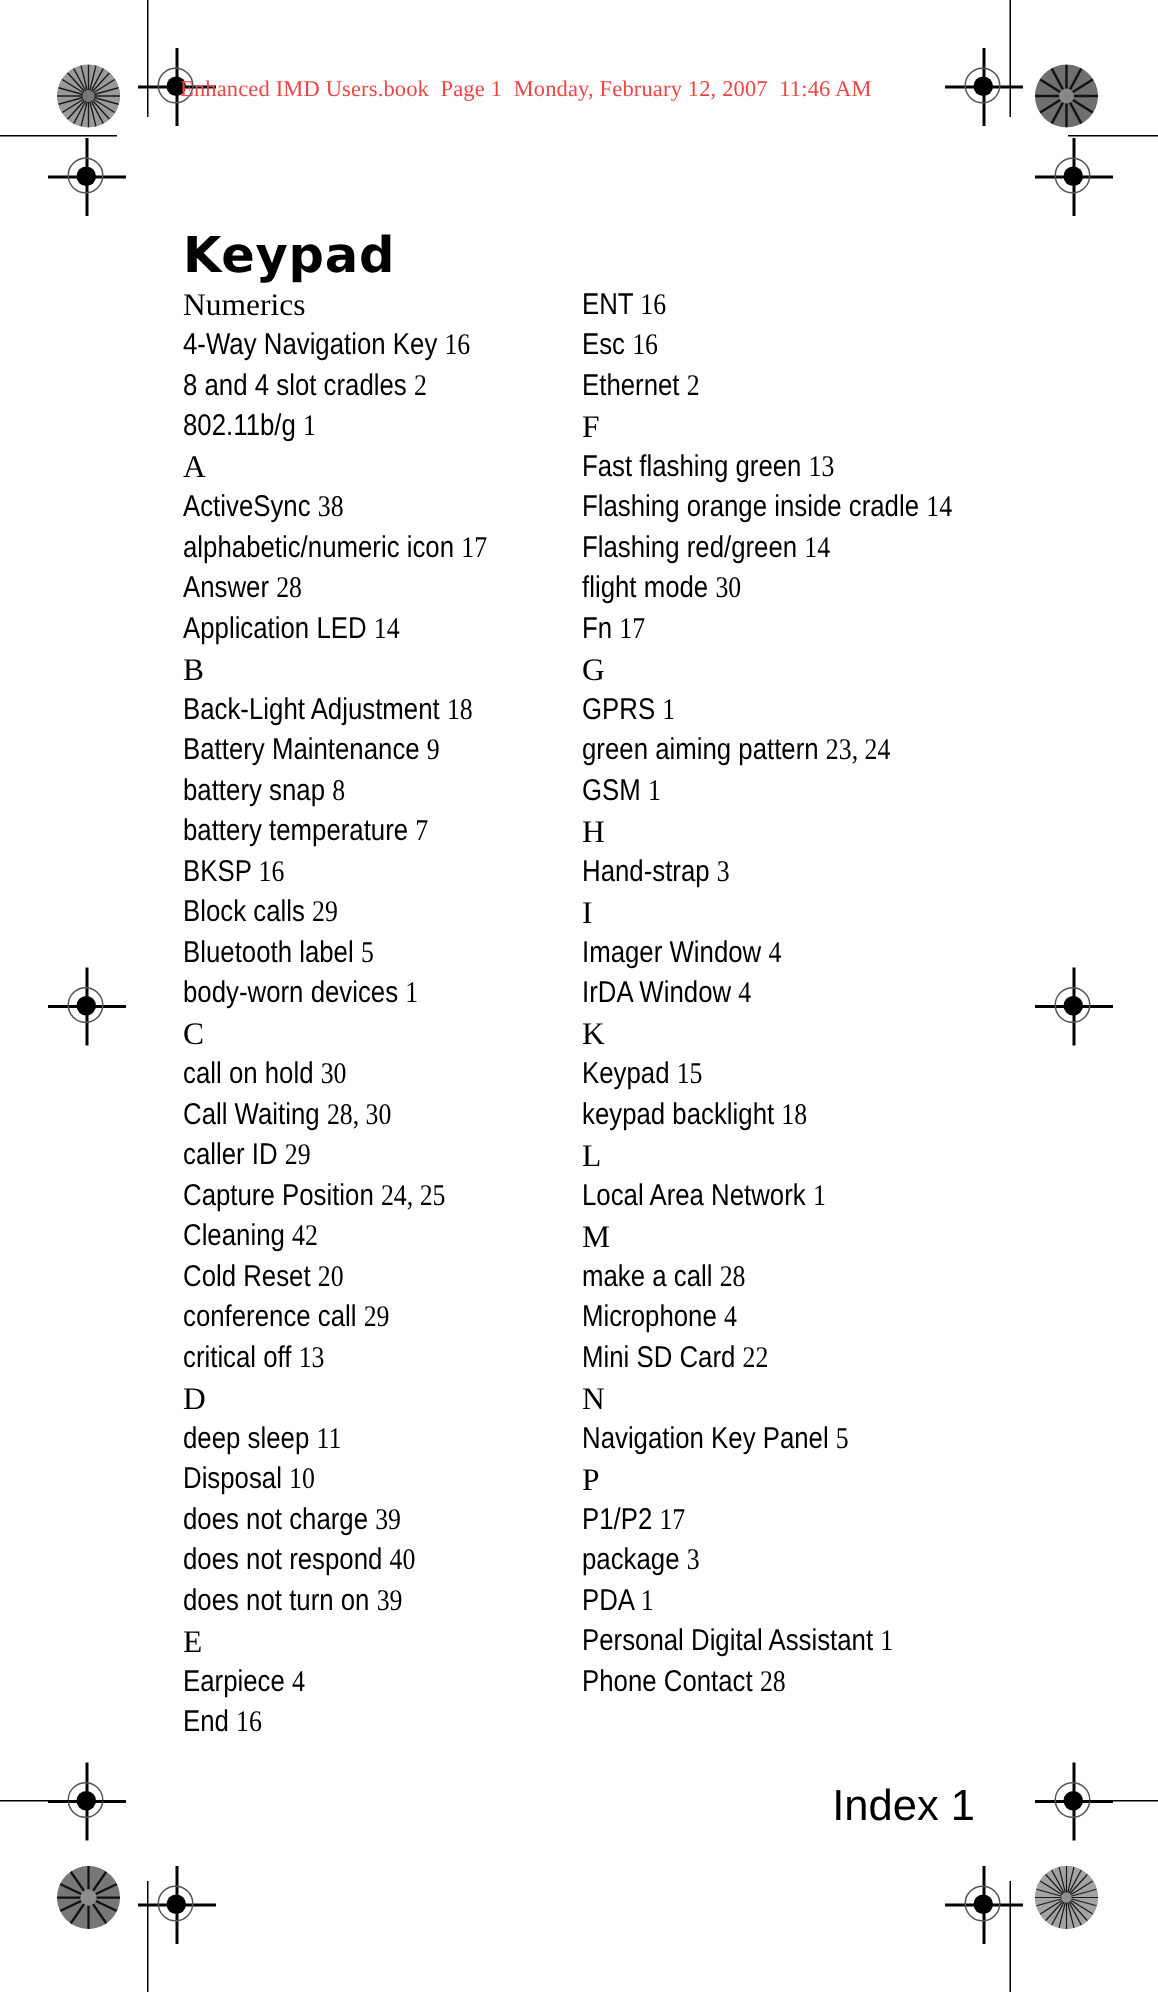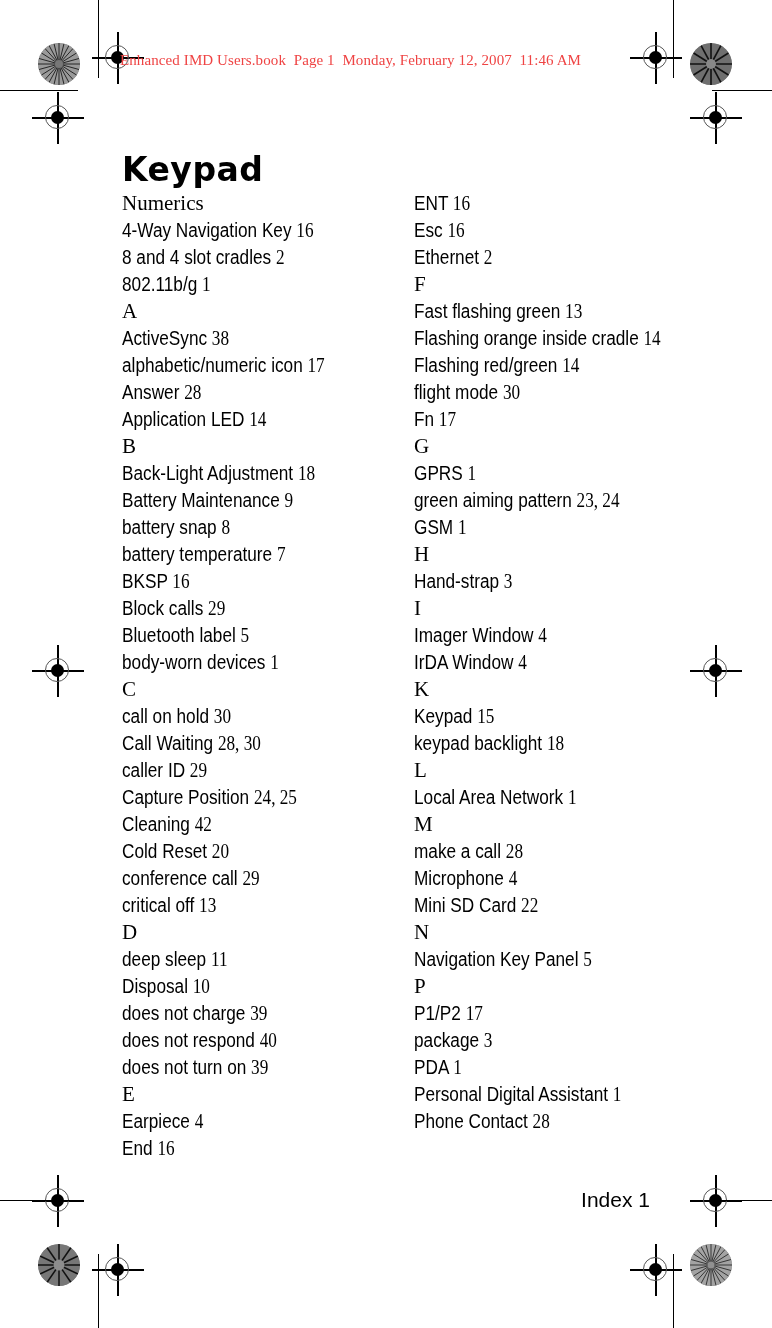--- a/index.html
+++ b/index.html
@@ -105,21 +105,21 @@
     position: absolute;
     left: 0;
     top: 178px;
     width: 772px;
   }
   .col {
     position: absolute;
     top: 12px;
   }
   .col-left  { left: 122px; width: 252px; }
-  .col-right { left: 388px; width: 262px; margin-left: 26px; }
+  .col-right { left: 388px; width: 262px; }
 
   .section-letter {
     font-family: "Liberation Serif", serif;
     font-size: 21px;
     line-height: 27px;
     margin: 0;
     white-space: nowrap;
   }
   .entry {
     font-family: "Liberation Sans Narrow", "Liberation Sans", sans-serif;
@@ -136,21 +136,21 @@
     font-size: 20px;
   }
 
   .footer {
     position: absolute;
     left: 0;
     top: 1188px;
     width: 650px;
     text-align: right;
     font-family: "Liberation Sans Narrow", "Liberation Sans", sans-serif;
-    font-size: 21px;
+    font-size: 29px;
   }
 </style>
 </head>
 <body>
 
 <div class="burst mark" style="left:38px; top:43px;">
   <svg width="42" height="42" viewBox="0 0 42 42" aria-hidden="true">
     <circle cx="21" cy="21" r="21" fill="#9a9a9a"></circle>
     <g stroke="#1a1a1a" stroke-width="0.9">
       <line x1="21" y1="21" x2="21" y2="0"></line>

